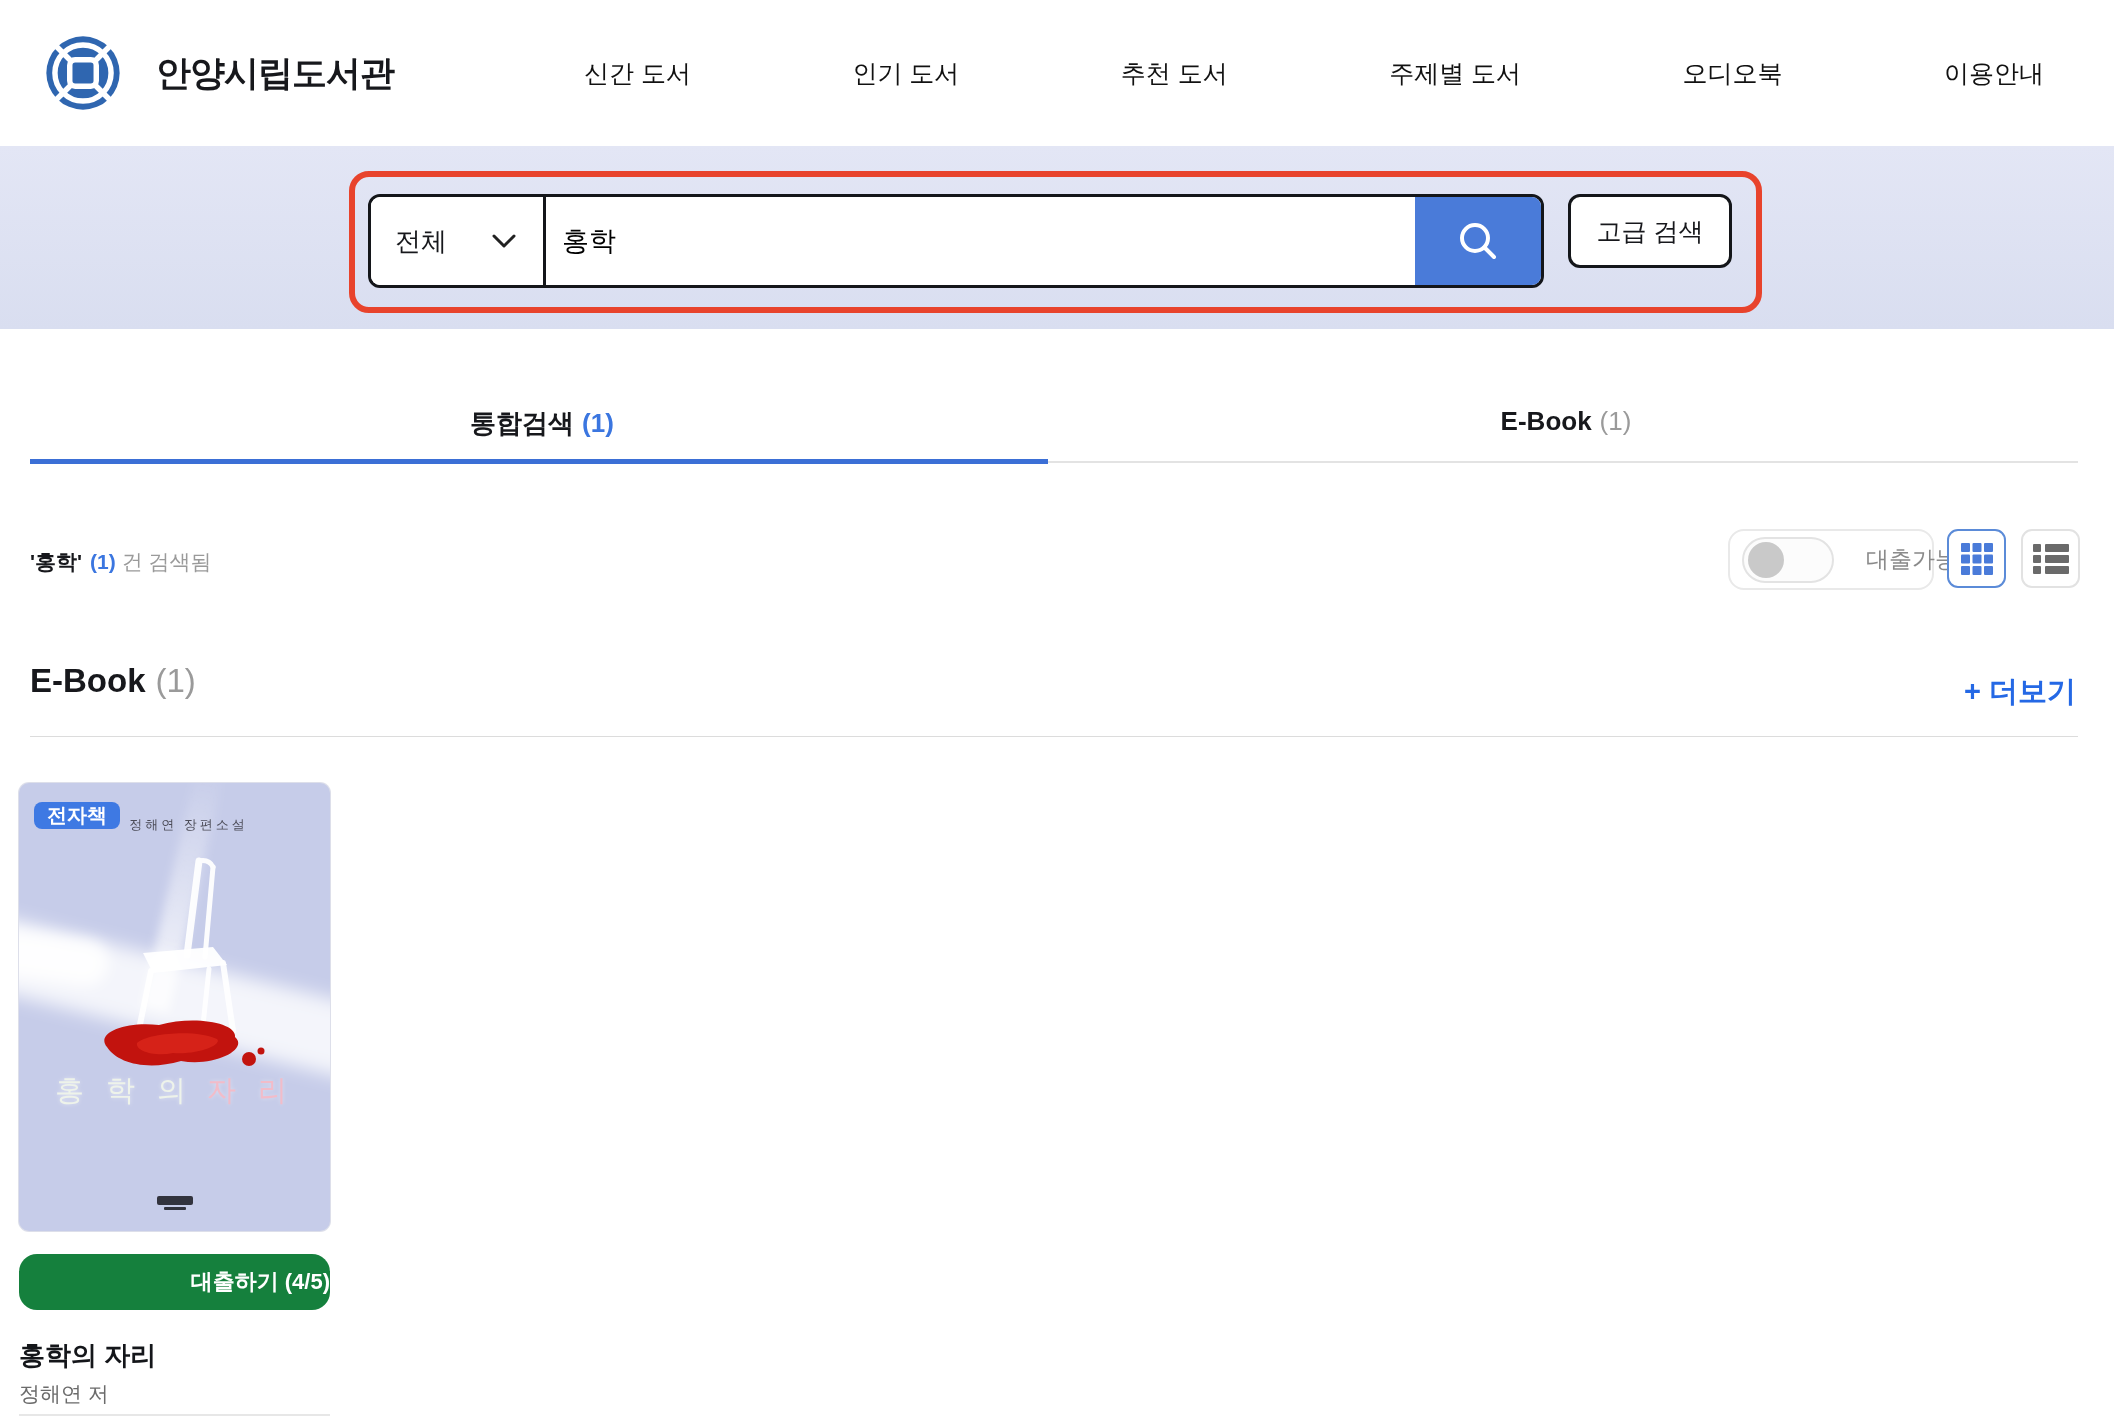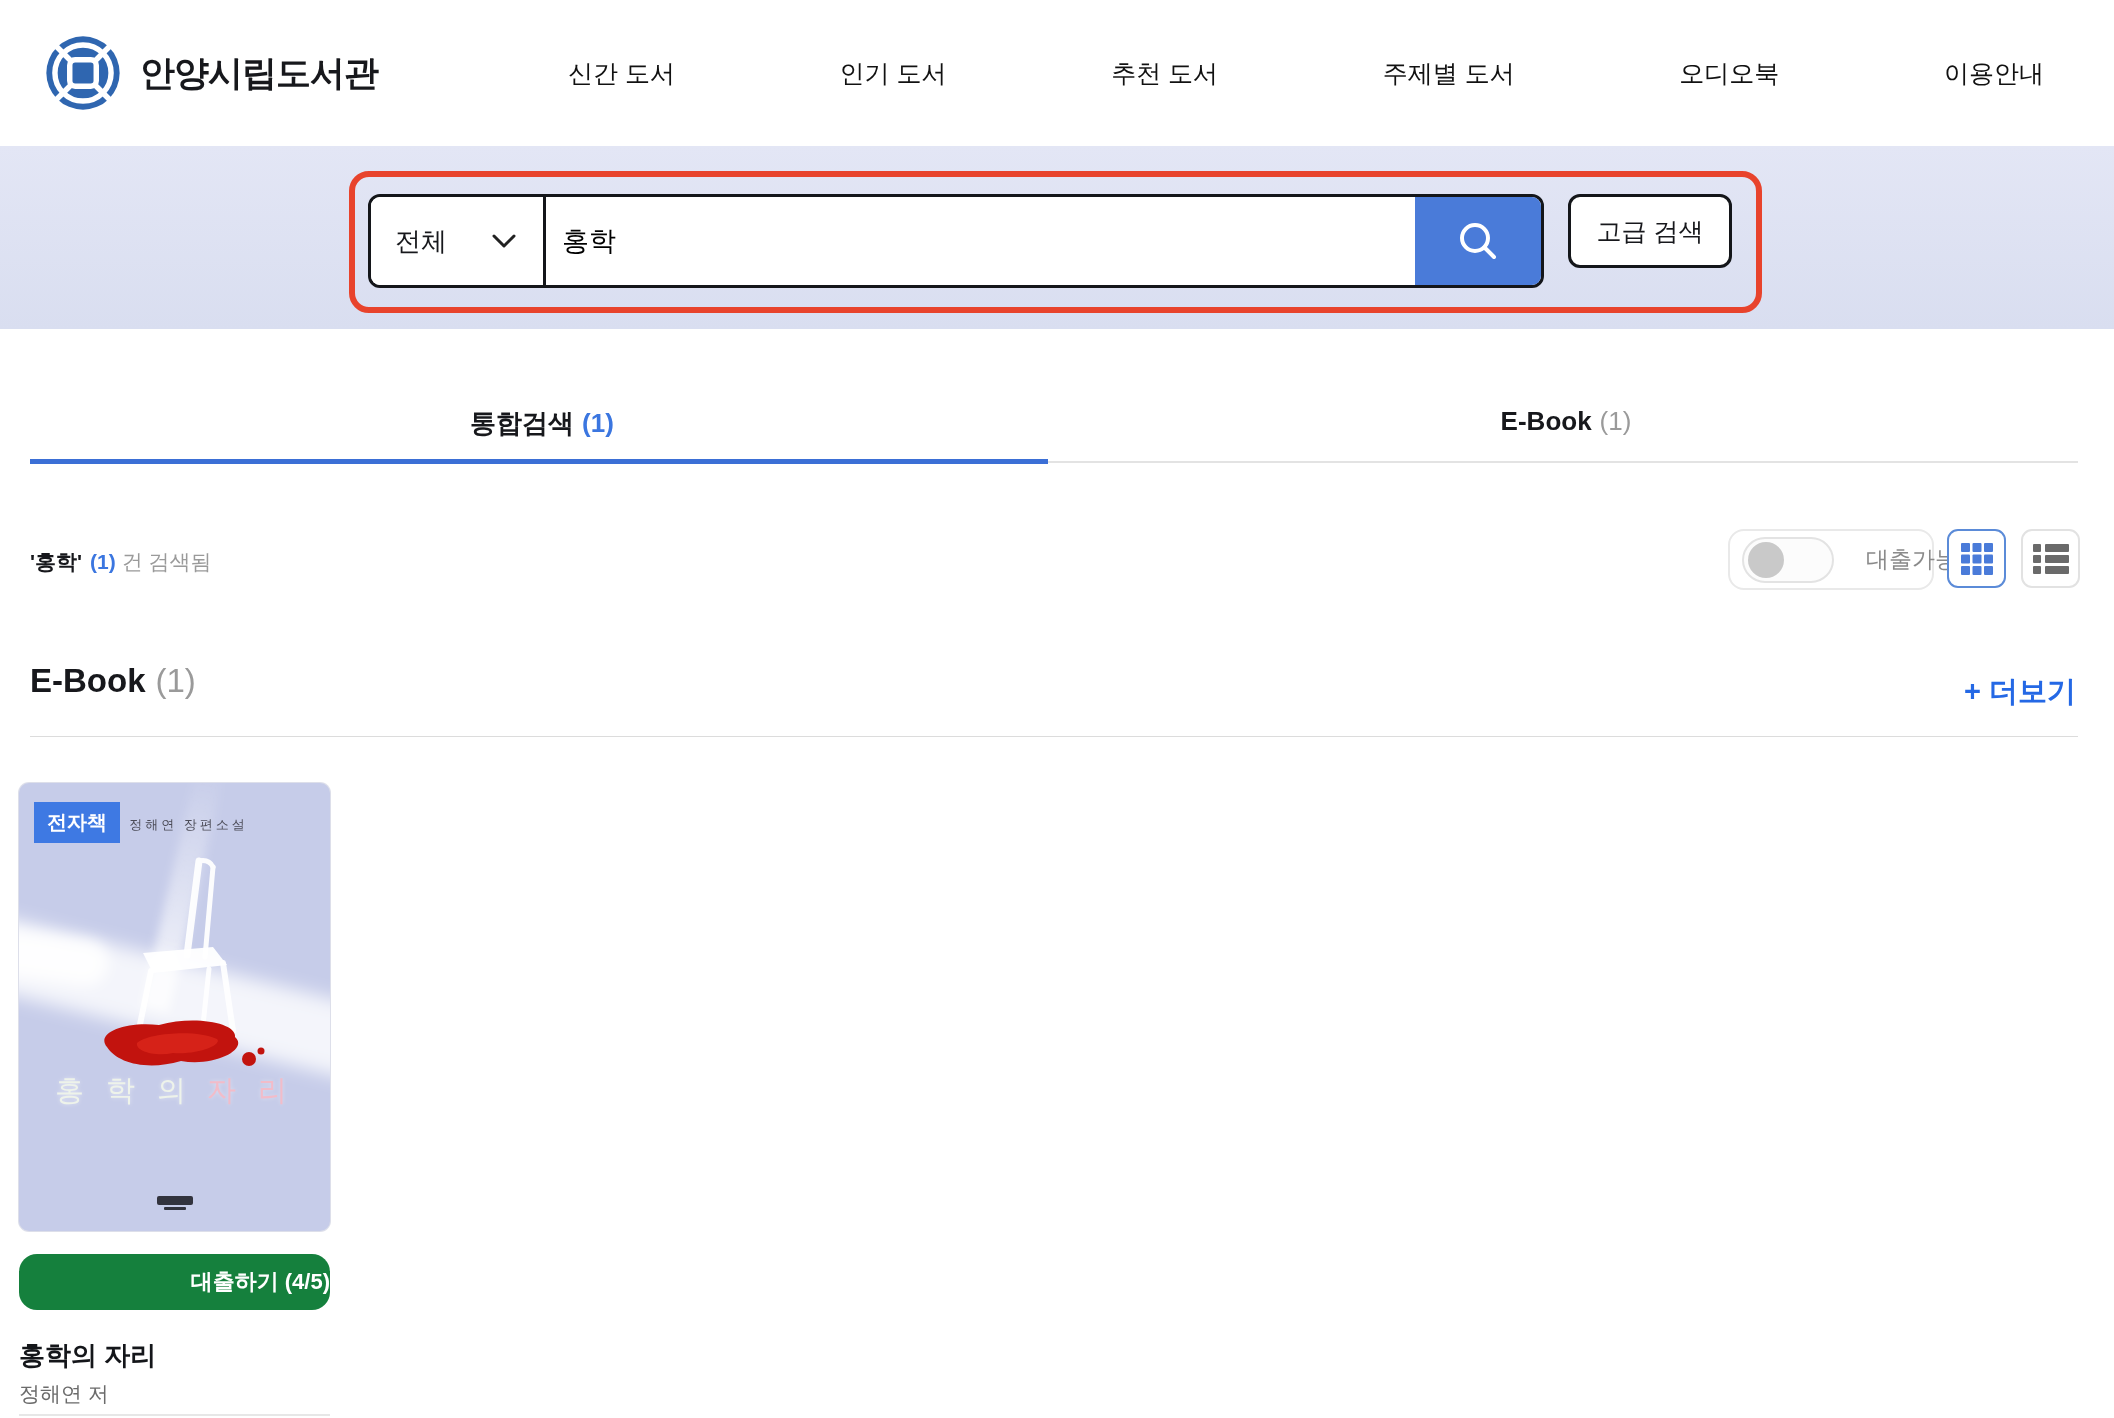--- a/index.html
+++ b/index.html
@@ -1,21 +1,21 @@
 <!DOCTYPE html>
 <html><head>
 <meta charset="utf-8">
 <style>
   * { margin:0; padding:0; box-sizing:border-box; }
   html,body { width:2114px; height:1418px; background:#fff; font-family:"Liberation Sans", sans-serif; overflow:hidden; }
   .stage { position:relative; width:2114px; height:1418px; background:#fff; }
 
   
   .header { position:absolute; left:0; top:0; width:2114px; height:146px; background:#fff; display:flex; align-items:center; }
-  .logo { display:flex; align-items:center; gap:18px; margin-left:44px; cursor:pointer; }
+  .logo { display:flex; align-items:center; gap:34px; margin-left:44px; cursor:pointer; }
   .logo-icon { width:78px; height:78px; display:block; }
   .logo-text { font-size:35px; font-weight:800; color:#17181c; letter-spacing:-1px; }
   .nav { flex:1; margin-left:190px; margin-right:70px; display:flex; justify-content:space-between; align-items:center; }
   .nav-item { font-size:25px; font-weight:400; color:#111; cursor:pointer; white-space:nowrap; }
 
   
   .band { position:absolute; left:0; top:146px; width:2114px; height:183px; background:linear-gradient(180deg,#e3e6f5 0%,#d9def0 100%); }
   .annotation { position:absolute; left:349px; top:171px; width:1413px; height:142px; border:6px solid #e8432c; border-radius:20px; pointer-events:none; }
   .search-group { position:absolute; left:368px; top:194px; width:1176px; height:94px; background:#fff; border:3px solid #14161a; border-radius:12px; display:flex; overflow:hidden; }
   .search-cat { width:175px; height:100%; display:flex; align-items:center; justify-content:space-between; padding:0 26px 0 24px; border-right:3px solid #14161a; cursor:pointer; background:#fff; }
@@ -45,21 +45,21 @@
   .view-list { left:2021px; border:2px solid #e2e2e2; }
 
   
   .section-title { position:absolute; left:30px; top:662px; font-size:33px; font-weight:700; color:#17181c; }
   .section-title .cnt { color:#9a9a9a; font-weight:400; margin-left:10px; }
   .more-link { position:absolute; right:38px; top:672px; font-size:29px; color:#2468e5; font-weight:600; cursor:pointer; }
   .section-hr { position:absolute; left:30px; top:736px; width:2048px; height:1px; background:#dcdcdc; }
 
   
   .cover { position:absolute; left:19px; top:783px; width:311px; height:448px; background:#c6cce9; border-radius:10px; overflow:hidden; cursor:pointer; box-shadow:0 0 0 1px rgba(120,128,170,0.25); }
-  .badge { position:absolute; left:15px; top:19px; background:#3e79e3; color:#fff; font-size:20px; font-weight:700; padding:7px 13px; border-radius:0; z-index:5; }
+  .badge { position:absolute; left:15px; top:19px; background:#3e79e3; color:#fff; font-size:20px; font-weight:700; padding:0 13px; border-radius:8px; z-index:5; }
   .cover-byline { position:absolute; left:0; right:0; top:33px; text-align:center; transform:translateX(14px); font-size:13px; color:#4c4c58; letter-spacing:3px; z-index:4; }
   .beam { position:absolute; left:150px; top:-20px; width:28px; height:250px; background:linear-gradient(180deg, rgba(255,255,255,0) 0%, rgba(255,255,255,0.75) 90%); transform:rotate(13deg); filter:blur(5px); }
   .floor-light { position:absolute; left:-70px; top:180px; width:470px; height:74px; background:rgba(255,255,255,0.8); transform:rotate(14deg); filter:blur(9px); border-radius:40px; }
   .floor-light2 { position:absolute; left:-60px; top:150px; width:150px; height:46px; background:rgba(255,255,255,0.9); transform:rotate(8deg); filter:blur(7px); border-radius:30px; }
   .chair-svg { position:absolute; left:62px; top:60px; width:200px; height:220px; }
   .pool-svg { position:absolute; left:58px; top:230px; width:200px; height:70px; }
   .cover-title { position:absolute; left:0; right:0; top:288px; text-align:center; font-size:29px; letter-spacing:7px; z-index:4; }
   .cover-title .t1 { color:#eef3ea; text-shadow:0 0 4px rgba(255,255,255,0.5); }
   .cover-title .t2 { color:#f2bcc9; margin-left:14px; text-shadow:0 0 4px rgba(255,255,255,0.4); }
   .pub-mark { position:absolute; left:50%; bottom:20px; transform:translateX(-50%); width:38px; height:15px; display:flex; flex-direction:column; align-items:center; gap:2px; opacity:0.9; }

